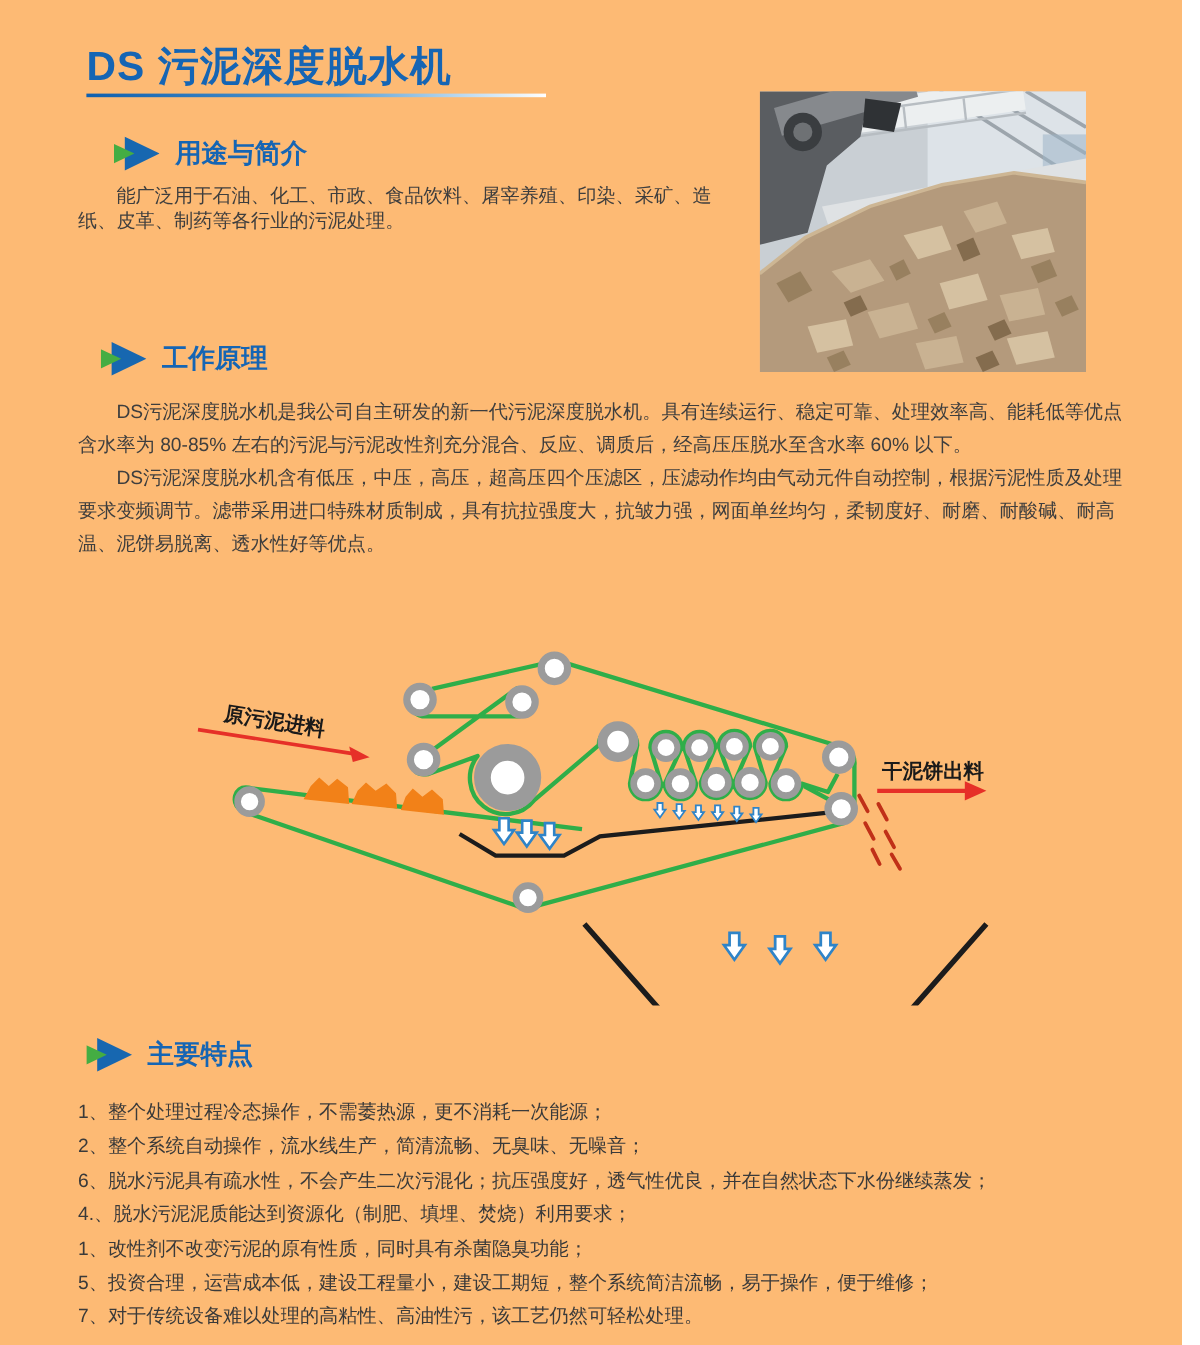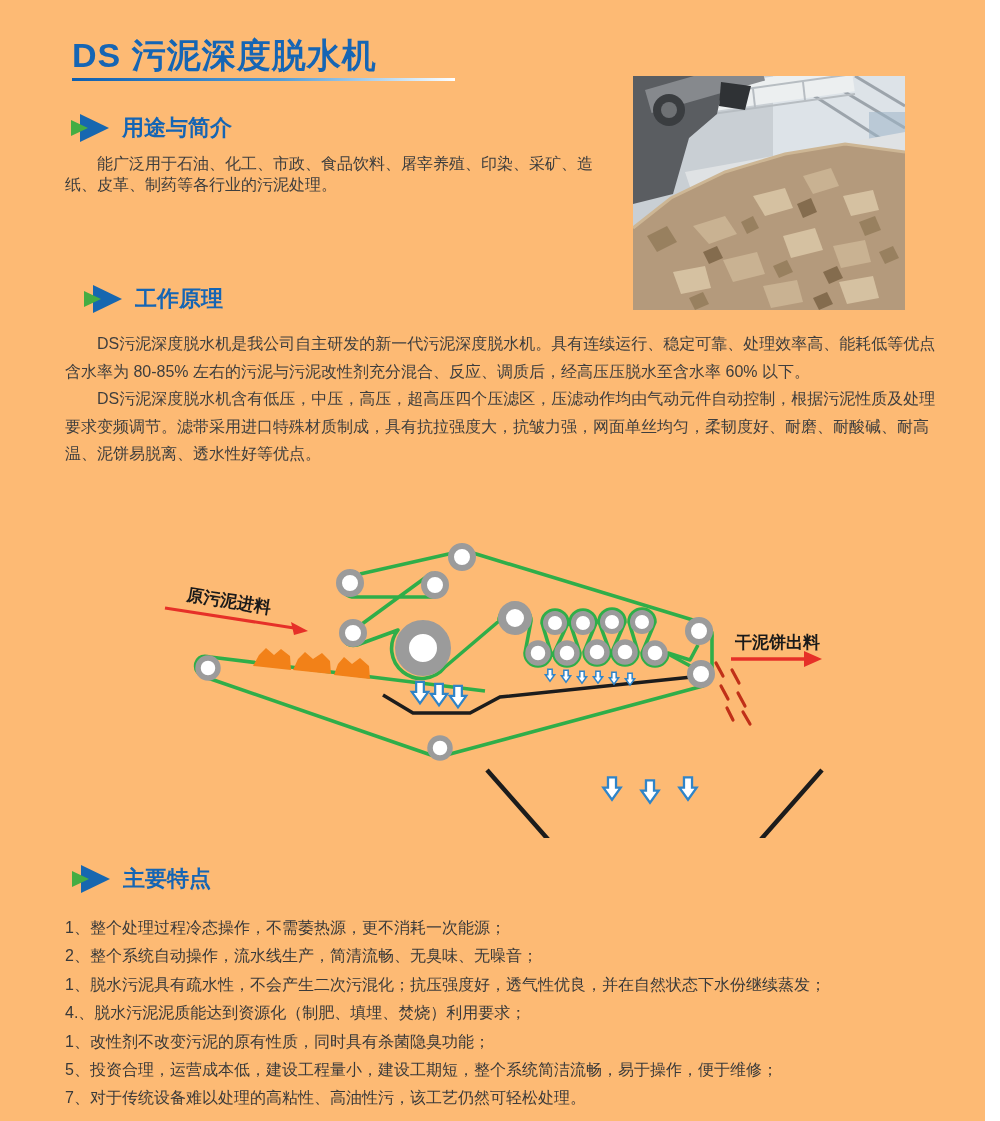--- a/index.html
+++ b/index.html
@@ -87,21 +87,21 @@
         <polygon points="70,176 84,170 90,182 76,188" fill="#846c4e"></polygon>
         <polygon points="140,190 154,184 160,196 146,202" fill="#98805f"></polygon>
         <polygon points="190,196 204,190 210,202 196,208" fill="#846c4e"></polygon>
         <polygon points="56,222 70,216 76,228 62,234" fill="#98805f"></polygon>
         <polygon points="180,222 194,216 200,228 186,234" fill="#846c4e"></polygon>
         <polygon points="246,176 260,170 266,182 252,188" fill="#98805f"></polygon>
       </g>
     </svg>
   </div>
 
-  <div class="sec-head" style="left:56px;top:113px;padding-left:15px;">
+  <div class="sec-head" style="left:80px;top:113px;padding-left:15px;">
     <svg width="38" height="30" viewBox="0 0 38 30">
       <polygon points="9,1 38,15 9,29" fill="#1767b0"></polygon>
       <polygon points="0,7 17,15 0,23" fill="#44ad43"></polygon>
     </svg>
     <span class="txt">用途与简介</span>
   </div>
   <div class="intro-body">能广泛用于石油、化工、市政、食品饮料、屠宰养殖、印染、采矿、造纸、皮革、制药等各行业的污泥处理。</div>
 
   <div class="sec-head" style="left:72px;top:284px;padding-left:12px;">
     <svg width="38" height="30" viewBox="0 0 38 30">
@@ -207,20 +207,20 @@
   <div class="sec-head" style="left:72px;top:864px;">
     <svg width="38" height="30" viewBox="0 0 38 30">
       <polygon points="9,1 38,15 9,29" fill="#1767b0"></polygon>
       <polygon points="0,7 17,15 0,23" fill="#44ad43"></polygon>
     </svg>
     <span class="txt">主要特点</span>
   </div>
   <div class="features-list">
     <div>1、整个处理过程冷态操作，不需萎热源，更不消耗一次能源；</div>
     <div>2、整个系统自动操作，流水线生产，简清流畅、无臭味、无噪音；</div>
-    <div>1、脱水污泥具有疏水性，不会产生二次污混化；抗压强度好，透气性优良，并在自然状态下水份继续蒸发；</div>
+    <div>6、脱水污泥具有疏水性，不会产生二次污混化；抗压强度好，透气性优良，并在自然状态下水份继续蒸发；</div>
     <div>4.、脱水污泥泥质能达到资源化（制肥、填埋、焚烧）利用要求；</div>
     <div>1、改性剂不改变污泥的原有性质，同时具有杀菌隐臭功能；</div>
     <div>5、投资合理，运营成本低，建设工程量小，建设工期短，整个系统简洁流畅，易于操作，便于维修；</div>
     <div>7、对于传统设备难以处理的高粘性、高油性污，该工艺仍然可轻松处理。</div>
   </div>
 
 </div>
 
 </body></html>

